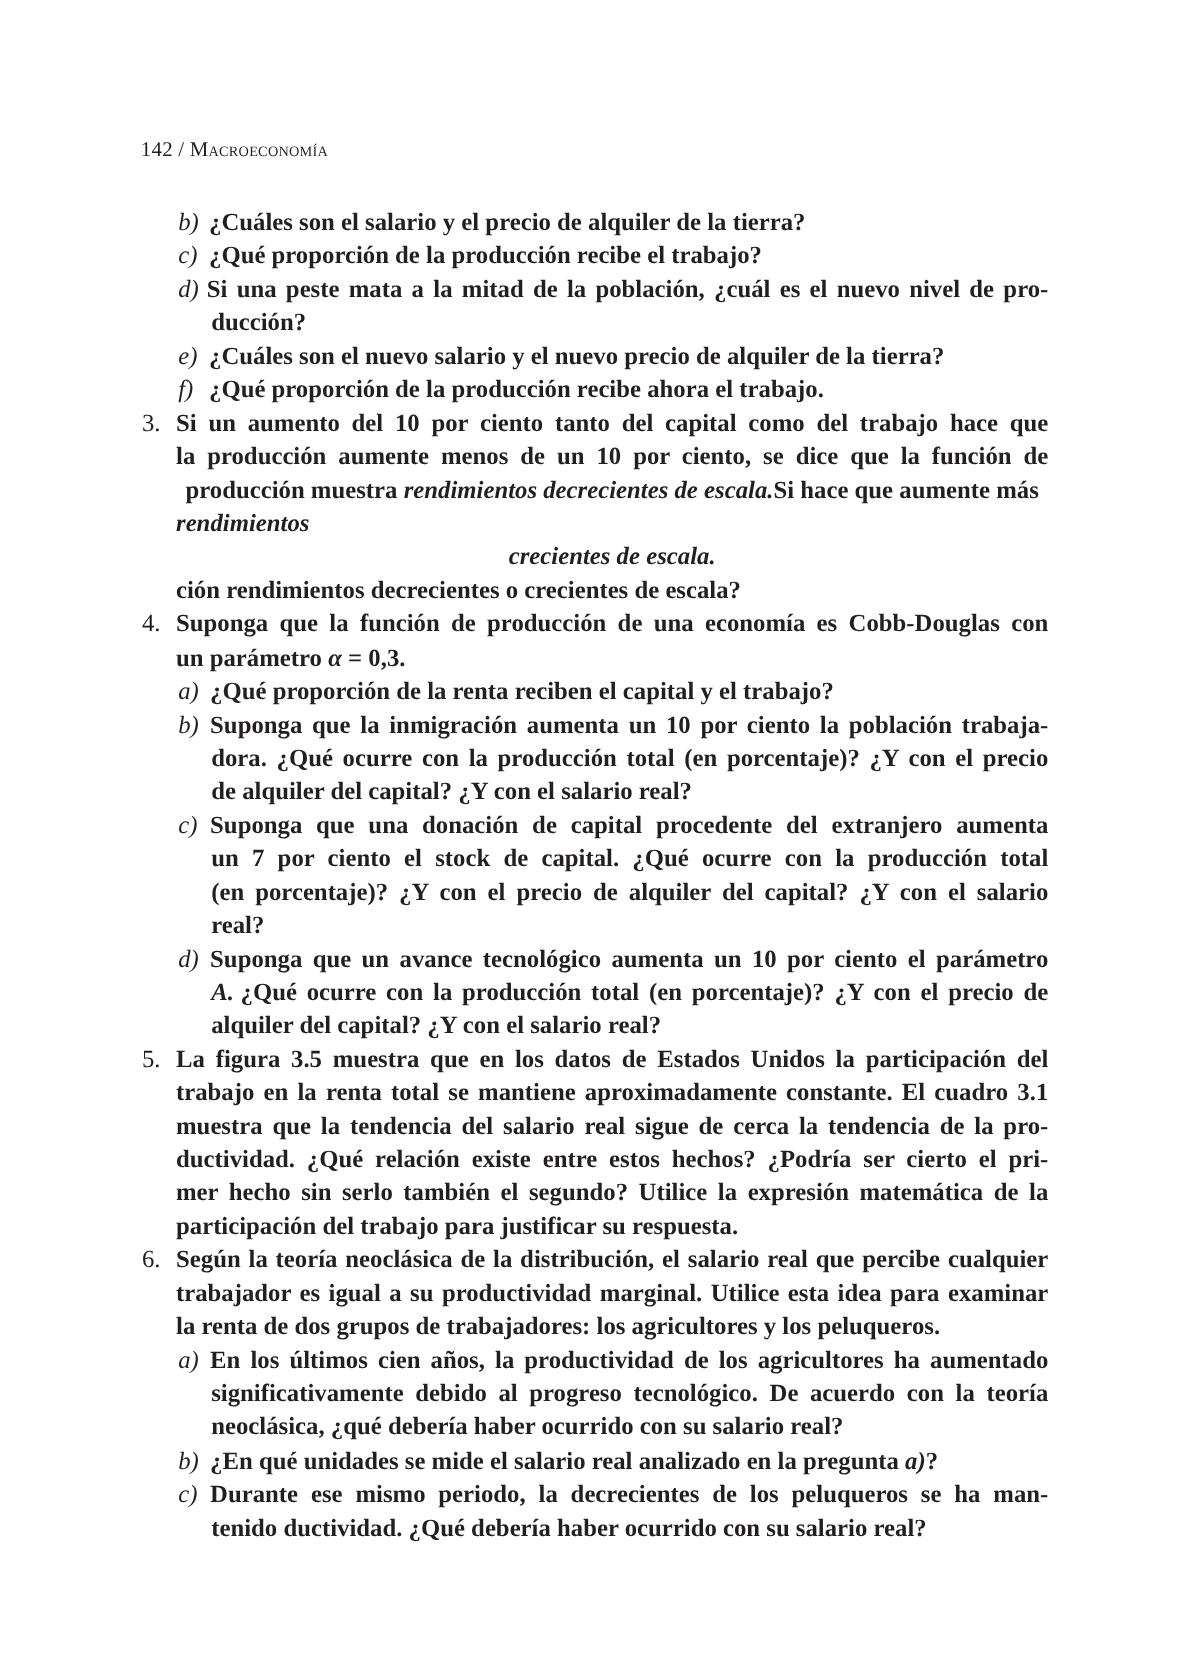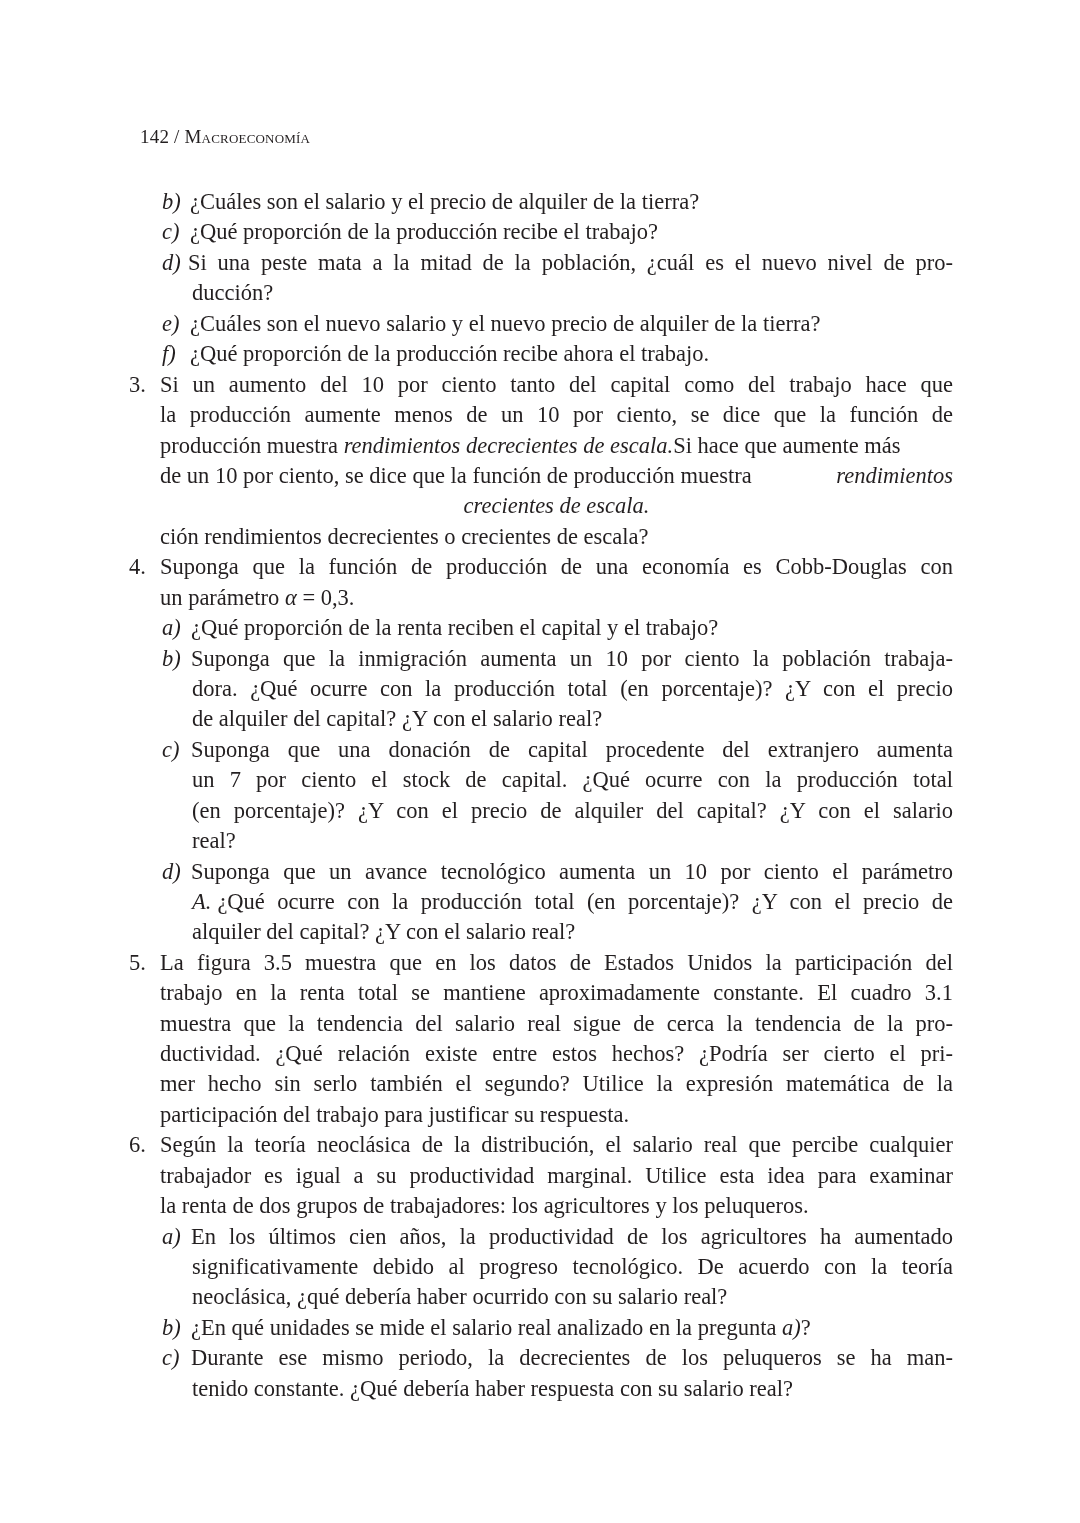--- a/index.html
+++ b/index.html
@@ -1,20 +1,20 @@
 <!DOCTYPE html>
 <html><head>
 <meta charset="utf-8">
 <style>
   html, body { margin:0; padding:0; background:#ffffff; }
   body { width:1080px; height:1523px; position:relative; overflow:hidden;
          font-family:"Liberation Serif","DejaVu Serif",serif; color:#231f20; }
-  .hdr { position:absolute; left:128px; top:126px; font-size:19px; letter-spacing:0.2px;margin-left:12px; }
+  .hdr { position:absolute; left:128px; top:126px; font-size:19px; letter-spacing:0.2px; }
   .hdr .sc { font-variant: small-caps; }
-  .line { position:absolute; font-size:22.5px; line-height:28px; white-space:nowrap; }
+  .line { position:absolute; font-size:22.5px; line-height:28px; white-space:nowrap;font-weight:bold; }
   .just { text-align:justify; text-align-last:justify; }
   .num { position:absolute; font-size:22.5px; line-height:28px; }
   .lbl { position:absolute; font-size:22.5px; line-height:28px; font-style:italic; }
   i, .it { font-style:italic; }
 </style>
 </head>
 <body>
 
 <div class="hdr">
   <span>142</span>
@@ -37,26 +37,25 @@
   <span class="line" style="left:190px;top:310px">¿Cuáles son el nuevo salario y el nuevo precio de alquiler de la tierra?</span>
 
   <span class="lbl" style="left:162px;top:340px">f)</span>
   <span class="line" style="left:190px;top:340px">¿Qué proporción de la producción recibe ahora el trabajo.</span>
 </div>
 
 <div>
   <span class="num" style="left:129px;top:371px">3.</span>
   <span class="line just" style="left:160px;top:371px;width:793px">Si un aumento del 10 por ciento tanto del capital como del trabajo hace que</span>
   <span class="line just" style="left:160px;top:401px;width:793px">la producción aumente menos de un 10 por ciento, se dice que la función de</span>
-  <div class="line" style="left:160px;top:432px;width:793px;display:flex;justify-content:flex-start">
+  <div class="line" style="left:160px;top:432px;width:793px;display:flex;justify-content:center">
     <span><span>producción muestra</span> <i>rendimientos decrecientes de escala.</i></span>
     <span>Si hace que aumente más</span>
   </div>
   <div class="line" style="left:160px;top:462px;width:793px;display:flex;justify-content:space-between">
-    <span>de un 10 por ciento, se dice que la función de producción muestra</span>
     <i>rendimientos</i>
   </div>
   <div class="line" style="left:160px;top:492px;width:793px;display:flex;justify-content:center">
     <i>crecientes de escala.</i>
   </div>
   <span class="line" style="left:160px;top:523px">ción rendimientos decrecientes o crecientes de escala?</span>
 </div>
 
 <div>
   <span class="num" style="left:129px;top:553px">4.</span>
@@ -109,14 +108,14 @@
   <span class="line just" style="left:192px;top:1253px;width:761px">significativamente debido al progreso tecnológico. De acuerdo con la teoría</span>
   <span class="line" style="left:192px;top:1283px">neoclásica, ¿qué debería haber ocurrido con su salario real?</span>
 
   <span class="lbl" style="left:162px;top:1314px">b)</span>
   <span class="line" style="left:191px;top:1314px">
     <span>¿En qué unidades se mide el salario real analizado en la pregunta</span> <i>a)</i><span>?</span>
   </span>
 
   <span class="lbl" style="left:162px;top:1344px">c)</span>
   <span class="line just" style="left:191px;top:1344px;width:762px">Durante ese mismo periodo, la decrecientes de los peluqueros se ha man-</span>
-  <span class="line" style="left:192px;top:1375px">tenido constante. ¿Qué debería haber respuesta con su salario real?</span>
+  <span class="line" style="left:192px;top:1375px">tenido ductividad. ¿Qué debería haber ocurrido con su salario real?</span>
 </div>
 
 </body></html>

